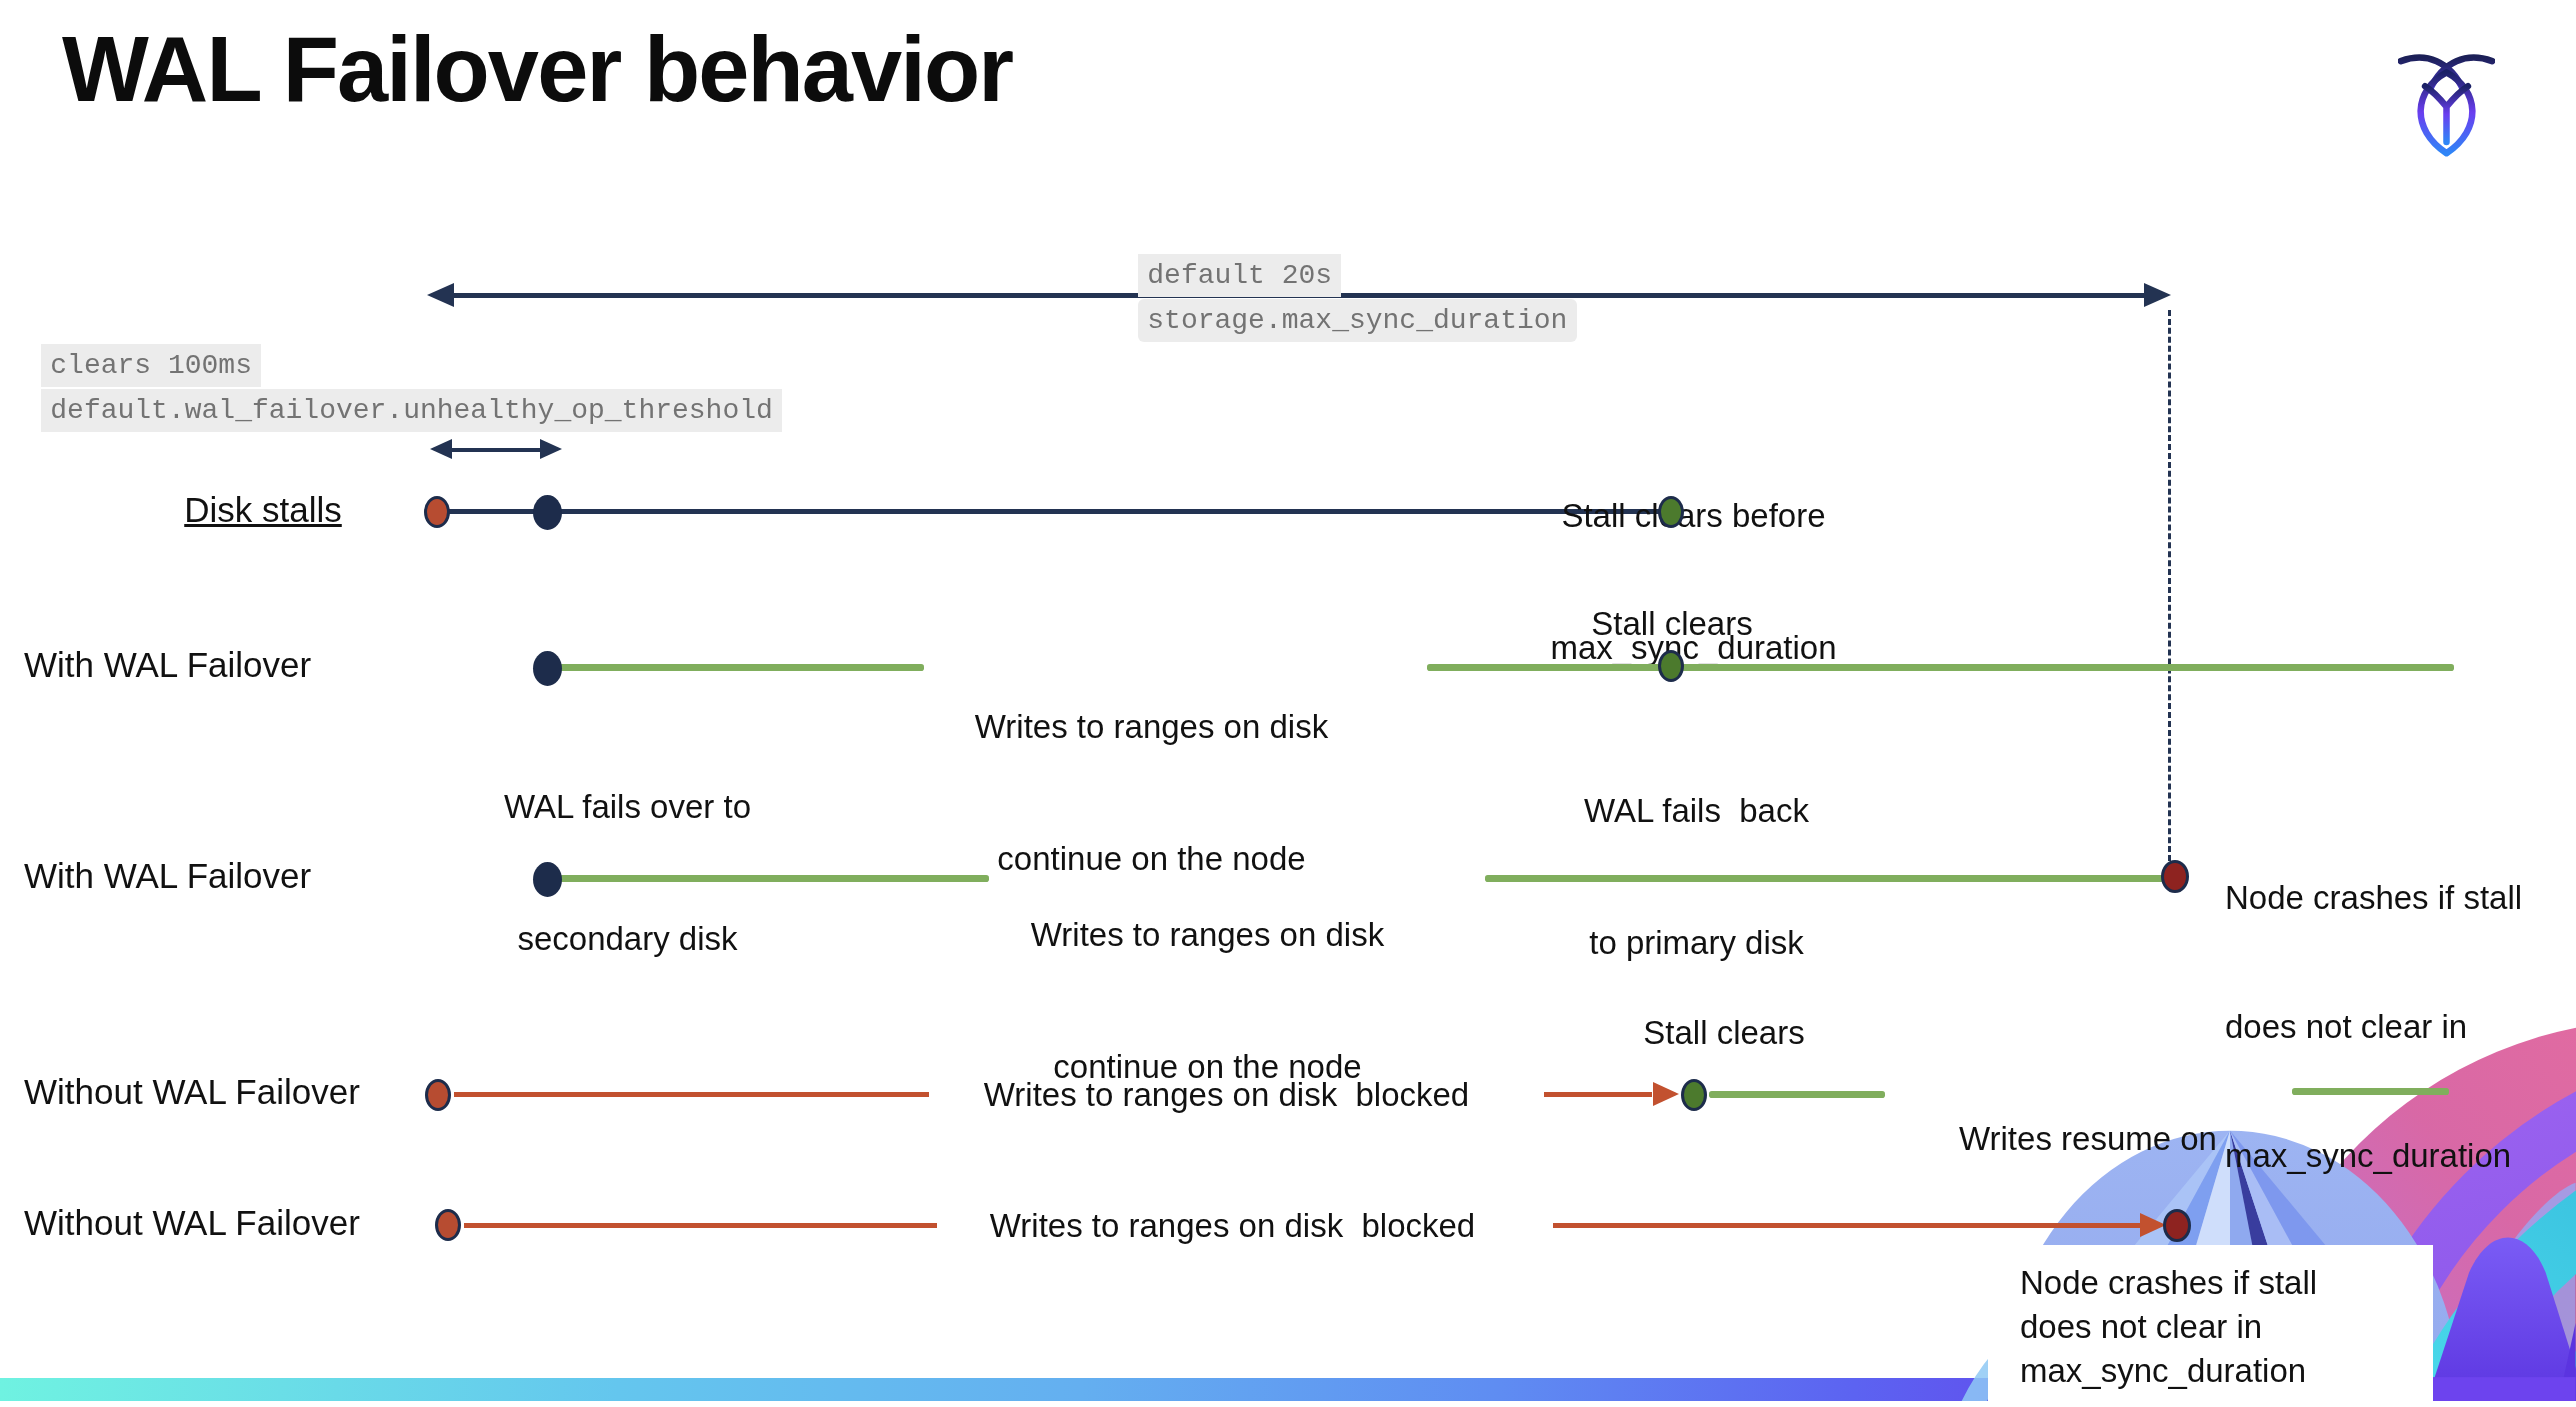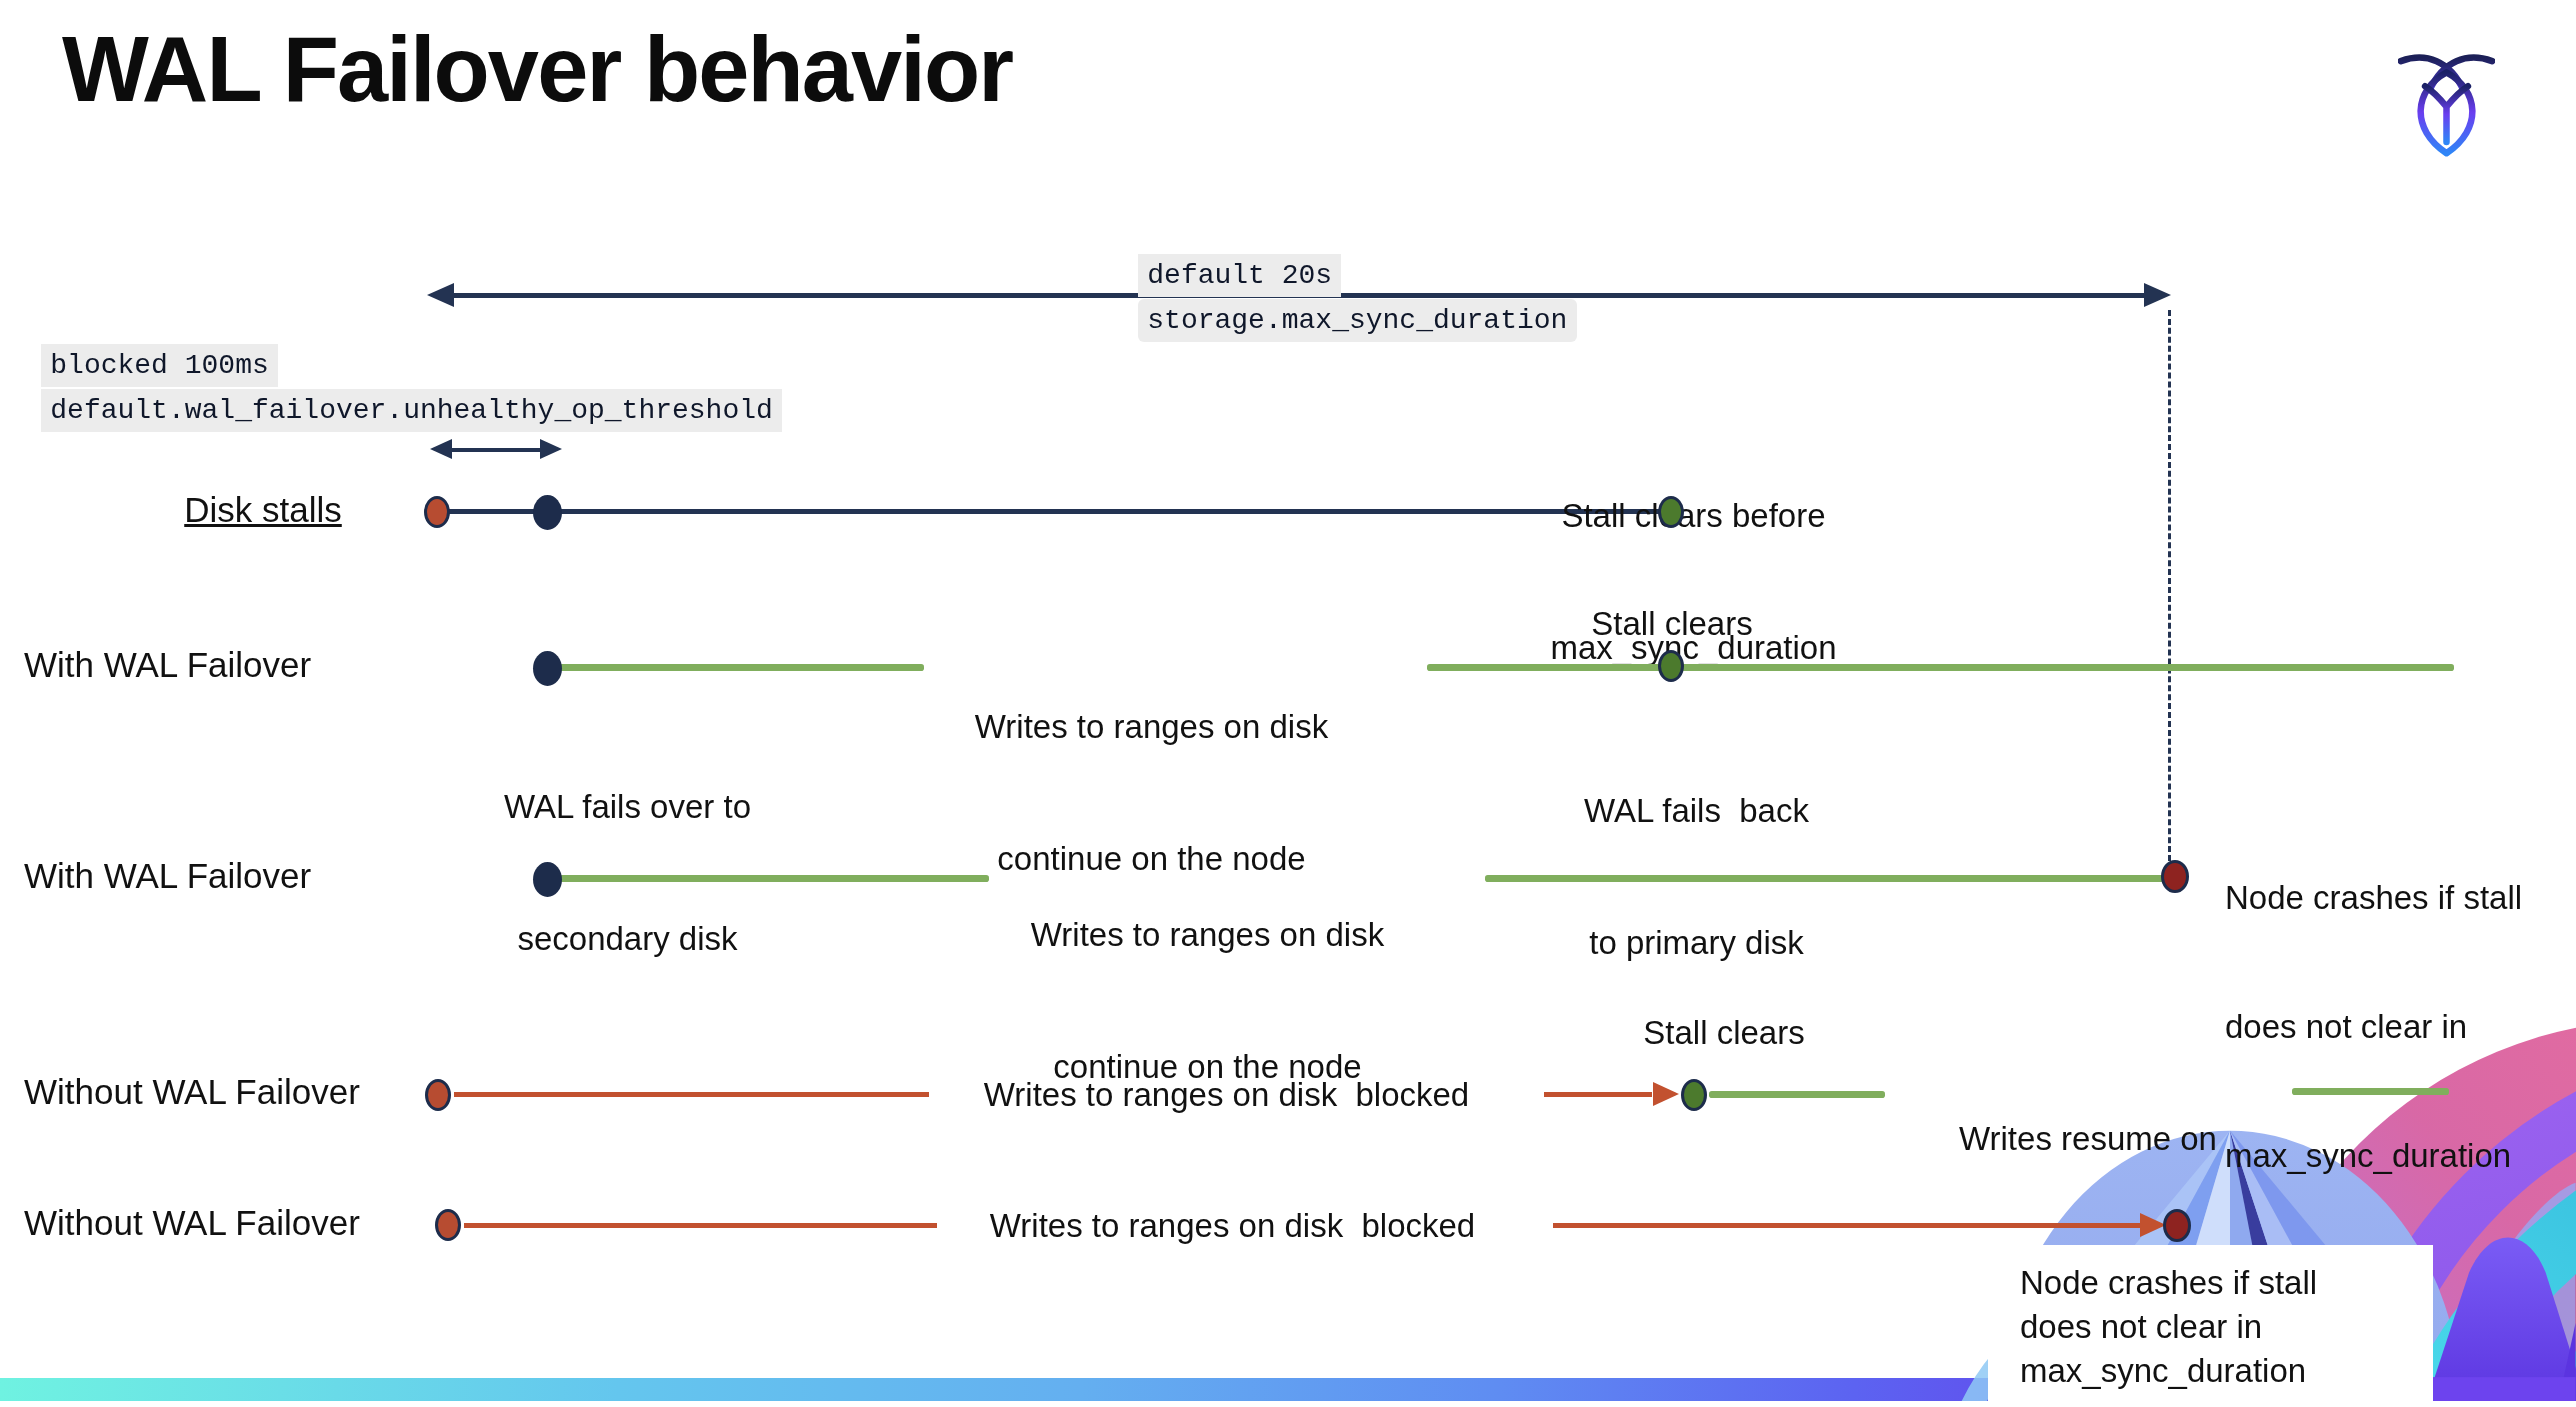--- a/index.html
+++ b/index.html
@@ -2,21 +2,21 @@
 <html style="font-size:15px"><head>
 <meta charset="utf-8">
 <style>
   html,body{margin:0;padding:0;background:#ffffff;}
   #canvas{position:relative;width:2576px;height:1401px;background:#ffffff;overflow:hidden;
           font-family:"Liberation Sans","DejaVu Sans",sans-serif;color:#141414;}
 
   .title{position:absolute;left:62px;top:17px;font-size:92px;font-weight:700;letter-spacing:-1.9px;color:#0c0c0c;z-index:3;}
 
   .code{position:absolute;font-family:"Liberation Mono","DejaVu Sans Mono",monospace;font-size:28px;
-        line-height:43px;background:#ececec;padding:0 9.3px;white-space:pre;color:#0f172a;z-index:4;}
+        line-height:43px;background:#ececec;padding:0 9.3px;white-space:pre;color:#737373;z-index:4;}
 
   .hline{position:absolute;height:4.7px;background:#233352;z-index:3;}
   .hline.green{background:#80ae5d;height:6.5px;border-radius:2.8px;}
   .hline.red{background:#c2512f;}
 
   .vdash{position:absolute;width:0;border-left:3.7px dashed #233352;z-index:3;}
 
   .ah{position:absolute;width:0;height:0;z-index:3;}
   .ah.l{border-top:12px solid transparent;border-bottom:12px solid transparent;border-right:27px solid #233352;}
   .ah.r{border-top:12px solid transparent;border-bottom:12px solid transparent;border-left:27px solid #233352;}
@@ -73,21 +73,21 @@
   </svg>
 
   <div class="hline" style="left:454px;top:293px;width:1690px;"></div>
   <div class="ah l" style="left:427px;top:283px;"></div>
   <div class="ah r" style="left:2144px;top:283px;"></div>
   <div class="code" style="left:1138px;top:254px;">default 20s</div>
   <div class="code" style="left:1138px;top:299px;border-radius:6px;">storage.max_sync_duration</div>
 
   <div class="vdash" style="left:2168px;top:310px;height:551px;"></div>
 
-  <div class="code" style="left:41px;top:344px;">blocked 100ms</div>
+  <div class="code" style="left:41px;top:344px;">clears 100ms</div>
   <div class="code" style="left:41px;top:389px;">default.wal_failover.unhealthy_op_threshold</div>
   <div class="hline" style="left:452px;top:448px;width:90px;height:3.7px;"></div>
   <div class="ah sl" style="left:430px;top:439px;"></div>
   <div class="ah sr" style="left:540px;top:439px;"></div>
 
   <div class="row-label rightal" style="left:131px;top:490px;width:264px;">Disk stalls</div>
   <div class="hline" style="left:437px;top:509px;width:1234px;"></div>
   <div class="dot red" style="left:424px;top:496px;"></div>
   <div class="dot navy" style="left:533px;top:495px;"></div>
   <div class="dot green" style="left:1658px;top:496px;"></div>

